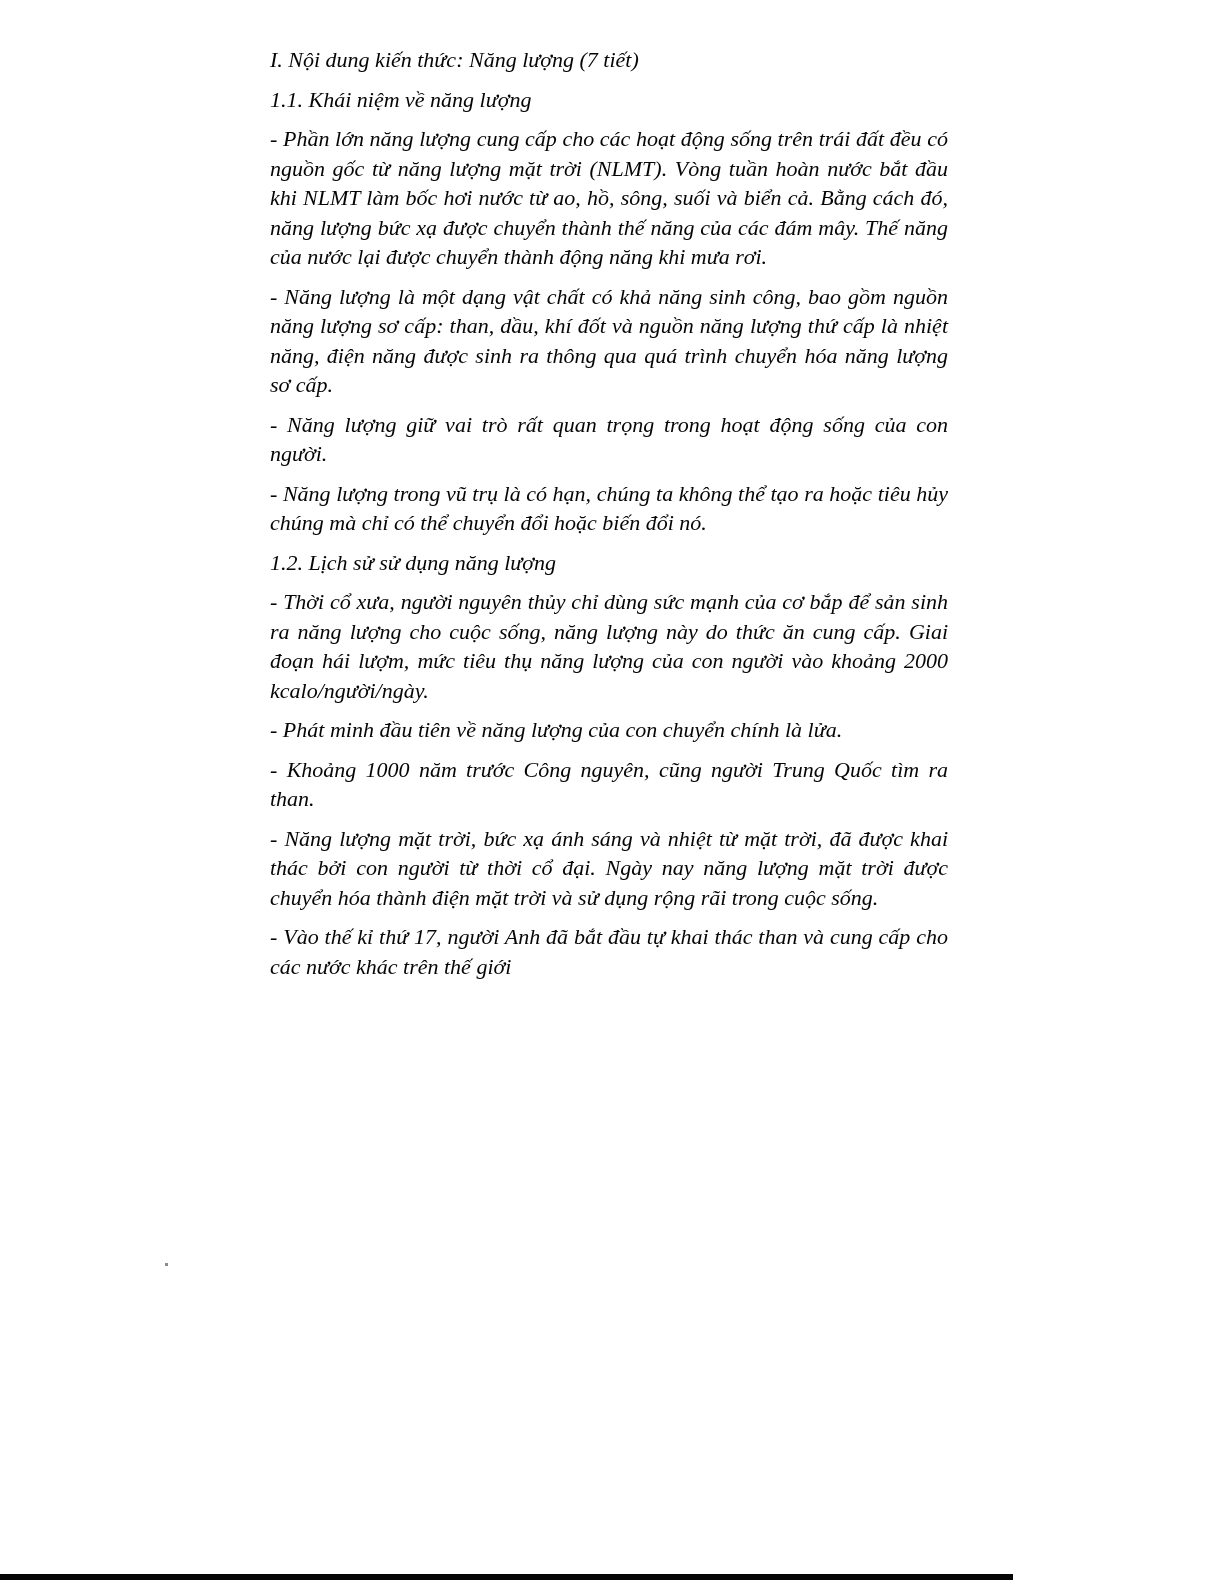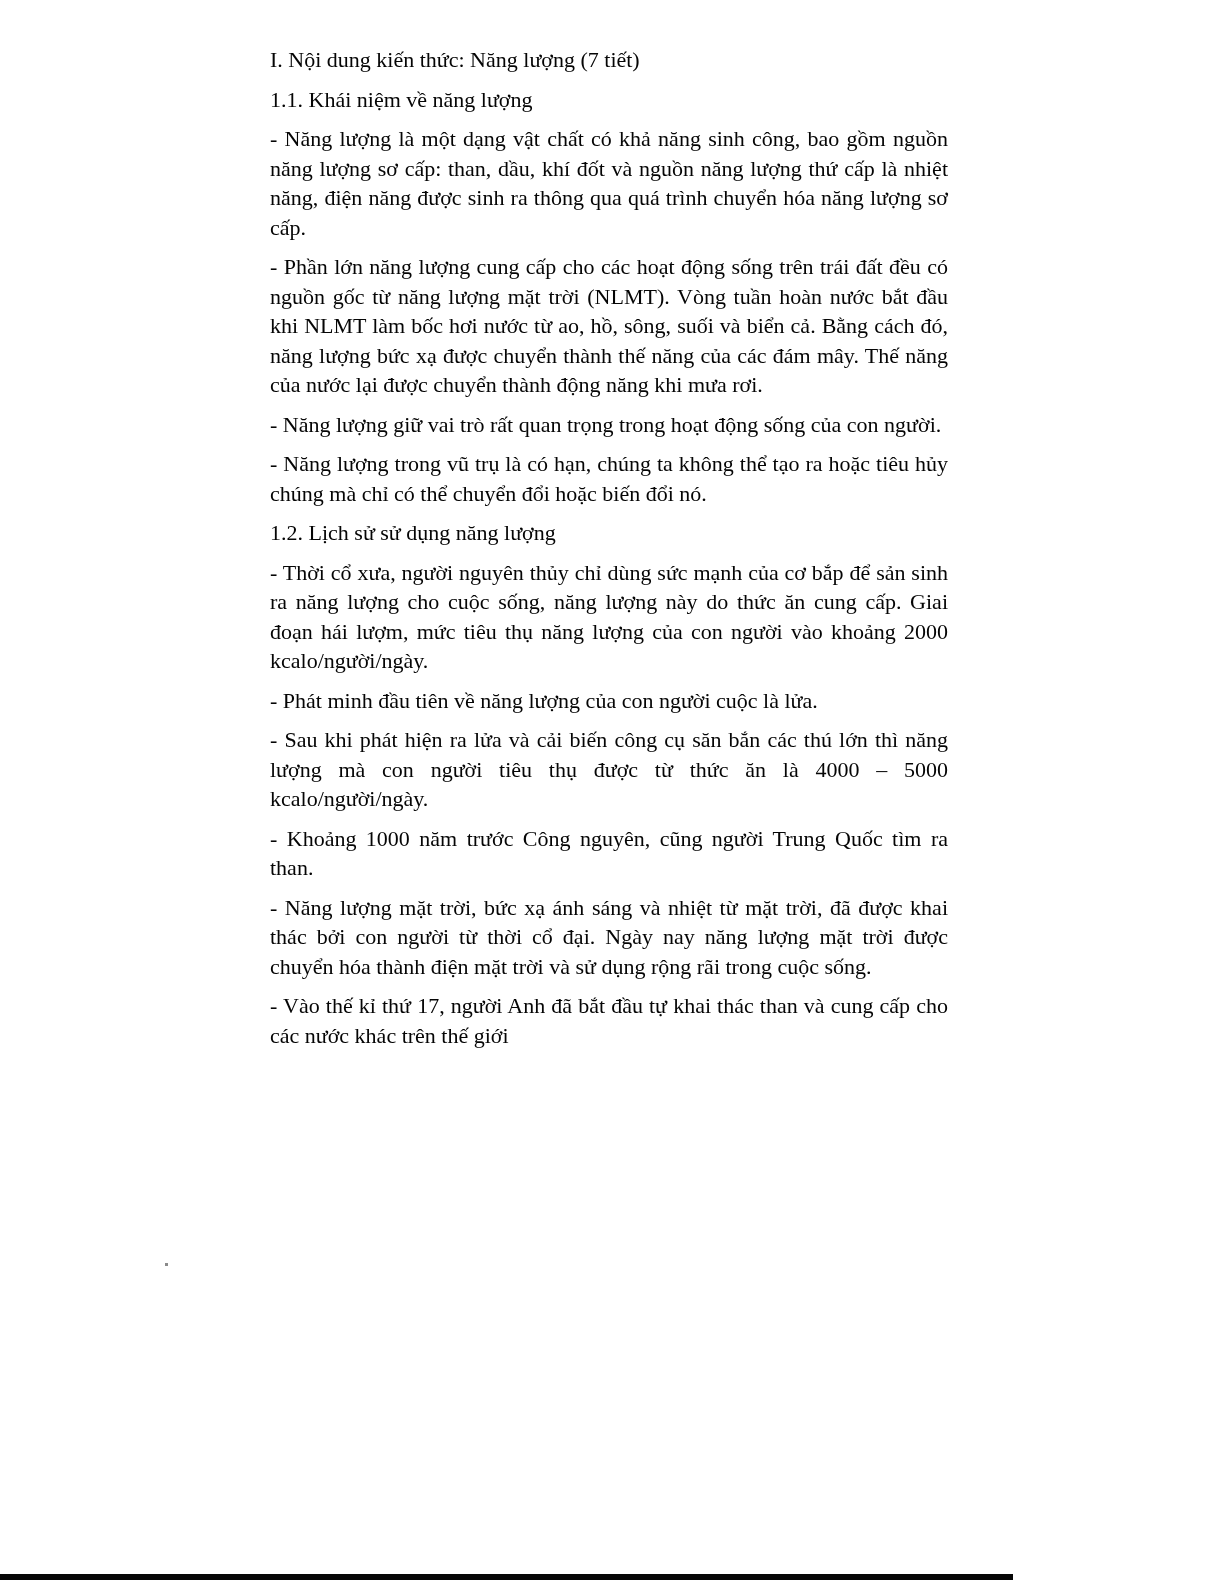--- a/index.html
+++ b/index.html
@@ -8,20 +8,21 @@
     background: #ffffff;
   }
   .page {
     position: relative;
     width: 1013px;
     height: 1585px;
     background: #ffffff;
     overflow: hidden;
     font-family: "Liberation Serif", "DejaVu Serif", serif;
     color: #000000;
+    font-style: italic;
   }
   .content {
     position: absolute;
     left: 270px;
     top: 45px;
     width: 678px;
     font-size: 22px;
     line-height: 29.5px;
     color: #050505;
   }
@@ -58,30 +59,29 @@
 </head>
 <body>
 
 <div class="page">
   <div class="content">
 
     <h1 class="heading">I. Nội dung kiến thức: Năng lượng (7 tiết)</h1>
 
     <h2 class="subheading">1.1. Khái niệm về năng lượng</h2>
 
+    <p class="para">- Phần lớn năng lượng cung cấp cho các hoạt động sống trên trái đất đều có nguồn gốc từ năng lượng mặt trời (NLMT). Vòng tuần hoàn nước bắt đầu khi NLMT làm bốc hơi nước từ ao, hồ, sông, suối và biển cả. Bằng cách đó, năng lượng bức xạ được chuyển thành thế năng của các đám mây. Thế năng của nước lại được chuyển thành động năng khi mưa rơi.</p>
     <p class="para">- Năng lượng là một dạng vật chất có khả năng sinh công, bao gồm nguồn năng lượng sơ cấp: than, dầu, khí đốt và nguồn năng lượng thứ cấp là nhiệt năng, điện năng được sinh ra thông qua quá trình chuyển hóa năng lượng sơ cấp.</p>
-    <p class="para">- Phần lớn năng lượng cung cấp cho các hoạt động sống trên trái đất đều có nguồn gốc từ năng lượng mặt trời (NLMT). Vòng tuần hoàn nước bắt đầu khi NLMT làm bốc hơi nước từ ao, hồ, sông, suối và biển cả. Bằng cách đó, năng lượng bức xạ được chuyển thành thế năng của các đám mây. Thế năng của nước lại được chuyển thành động năng khi mưa rơi.</p>
     <p class="para">- Năng lượng giữ vai trò rất quan trọng trong hoạt động sống của con người.</p>
     <p class="para">- Năng lượng trong vũ trụ là có hạn, chúng ta không thể tạo ra hoặc tiêu hủy chúng mà chỉ có thể chuyển đổi hoặc biến đổi nó.</p>
 
     <h2 class="subheading">1.2. Lịch sử sử dụng năng lượng</h2>
 
     <p class="para">- Thời cổ xưa, người nguyên thủy chỉ dùng sức mạnh của cơ bắp để sản sinh ra năng lượng cho cuộc sống, năng lượng này do thức ăn cung cấp. Giai đoạn hái lượm, mức tiêu thụ năng lượng của con người vào khoảng 2000 kcalo/người/ngày.</p>
-    <p class="para">- Phát minh đầu tiên về năng lượng của con người cuộc là lửa.</p>
-    <p class="para">- Sau khi phát hiện ra lửa và cải biến công cụ săn bắn các thú lớn thì năng lượng mà con người tiêu thụ được từ thức ăn là 4000 – 5000 kcalo/người/ngày.</p>
+    <p class="para">- Phát minh đầu tiên về năng lượng của con chuyển chính là lửa.</p>
     <p class="para">- Khoảng 1000 năm trước Công nguyên, cũng người Trung Quốc tìm ra than.</p>
     <p class="para">- Năng lượng mặt trời, bức xạ ánh sáng và nhiệt từ mặt trời, đã được khai thác bởi con người từ thời cổ đại. Ngày nay năng lượng mặt trời được chuyển hóa thành điện mặt trời và sử dụng rộng rãi trong cuộc sống.</p>
     <p class="para">- Vào thế kỉ thứ 17, người Anh đã bắt đầu tự khai thác than và cung cấp cho các nước khác trên thế giới</p>
 
   </div>
 
   <div class="speck"></div>
   <div class="bottom-rule"></div>
 </div>
 

